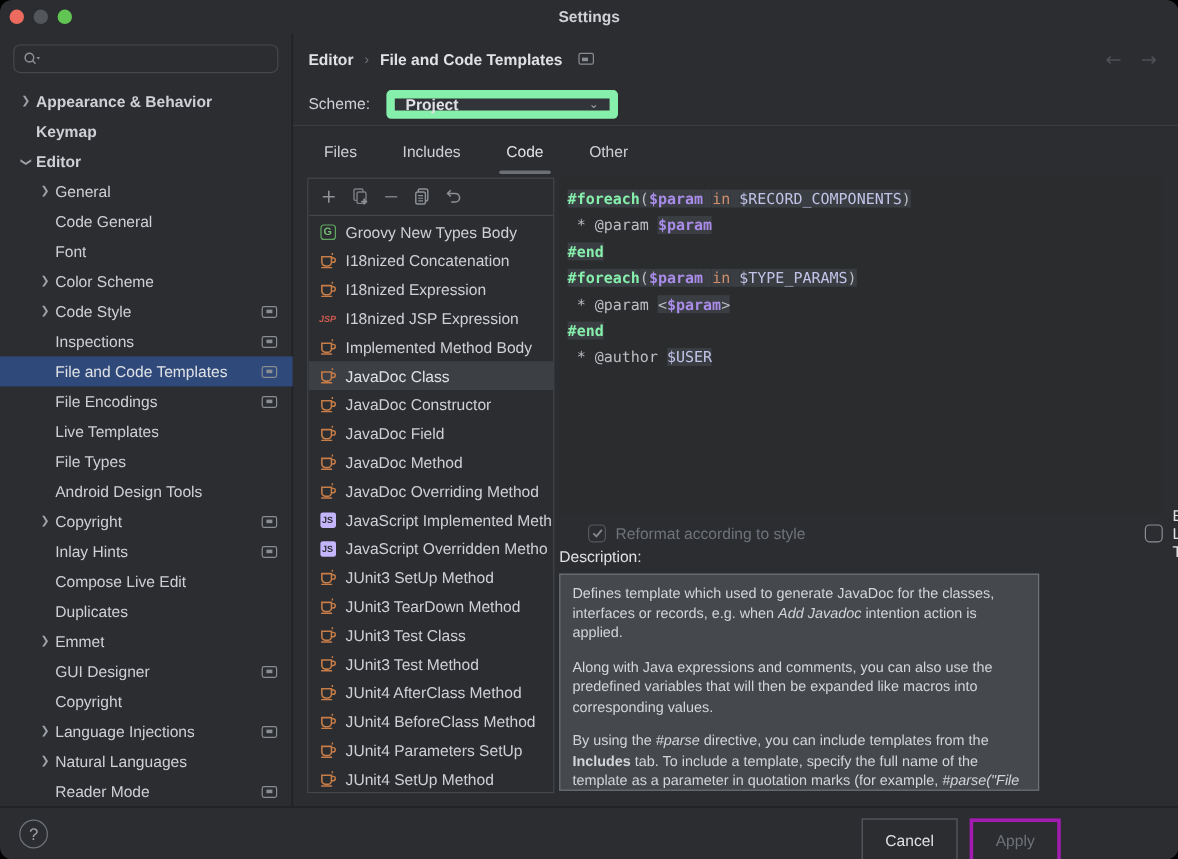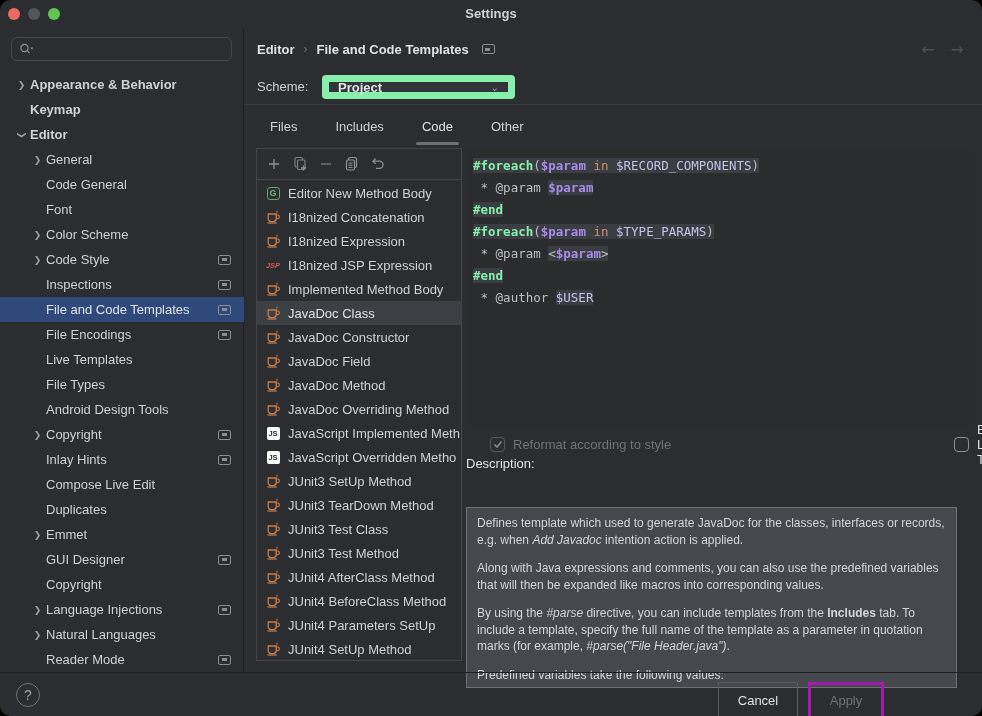--- a/index.html
+++ b/index.html
@@ -58,21 +58,21 @@
               background:#2B2D30;overflow:hidden;}
   .list-toolbar{height:31px;border-bottom:1px solid #43454A;display:flex;align-items:center;padding-left:4px;}
   .tb-btn{width:26px;height:22px;display:flex;align-items:center;justify-content:center;}
   .list-rows{position:absolute;left:0;top:32px;right:0;bottom:0;}
   .list-row{display:flex;align-items:center;height:24px;padding-left:8px;gap:7px;white-space:nowrap;
             overflow:hidden;color:#CED0D6;}
   .list-row.selected{background:#3C3F44;color:#DFE1E5;}
   .ficon{width:16px;height:16px;flex:none;display:flex;align-items:center;justify-content:center;}
   .icon-groovy{width:13px;height:13px;border:1.5px solid #5FA762;border-radius:3px;color:#74B877;
                font-size:9px;font-weight:bold;display:flex;align-items:center;justify-content:center;}
-  .icon-js{width:13px;height:13px;background:#ffffff;border-radius:2px;color:#2B2D30;font-size:7.5px;
+  .icon-js{width:13px;height:13px;background:#c4b5fd;border-radius:2px;color:#2B2D30;font-size:7.5px;
            font-weight:bold;display:flex;align-items:center;justify-content:center;}
   .icon-jsp{color:#CE5A50;font-size:7.5px;font-weight:bold;font-style:italic;}
 
   
   .editor{position:absolute;left:222px;top:120px;width:504px;height:282px;background:#2A2C2E;
           font-family:"DejaVu Sans Mono","Liberation Mono",monospace;font-size:12.5px;
           padding:7px 0 0 7px;overflow:hidden;}
   .code-line{height:22px;line-height:22px;white-space:pre;}
   .seg{white-space:pre;}
   .hl{background:#3A3D41;}
@@ -86,23 +86,23 @@
   .opt-row{position:absolute;left:222px;top:402px;width:504px;height:28px;}
   .chk{display:flex;align-items:center;gap:8px;position:absolute;top:0;height:28px;}
   .chk-box{width:15px;height:15px;border-radius:4px;border:1px solid #8A8D93;flex:none;
            display:flex;align-items:center;justify-content:center;background:transparent;}
   .chk.disabled .chk-box{border-color:#55585D;}
   .chk.disabled .chk-lbl{color:#6F737A;}
   .chk-reformat{left:24px;}
   .chk-live{left:488px;}
 
   .desc-label{position:absolute;left:222px;top:428px;color:#DFE1E5;}
-  .desc-box{position:absolute;left:222px;top:450px;width:491px;height:181px;background:#45484C;
+  .desc-box{position:absolute;left:222px;top:450px;width:400px;height:181px;background:#45484C;
             border:1px solid #6E7277;color:#D2D5D9;font-size:12px;line-height:16.5px;
-            padding:7px 10px;overflow:hidden;margin-top:29px;}
+            padding:7px 10px;overflow:hidden;}
   .desc-p{margin:0 0 12px 0;}
   .desc-p .i{font-style:italic;}
   .desc-p .b{font-weight:bold;}
 
   
   .footer{position:absolute;left:0;top:672px;width:982px;height:44px;border-top:1px solid #1E1F22;}
   .help-btn{position:absolute;left:16px;top:10px;width:24px;height:24px;border:1px solid #6F737A;
             border-radius:50%;color:#9DA0A8;display:flex;align-items:center;justify-content:center;
             font-size:14px;}
   .btn{position:absolute;top:9px;height:37px;border-radius:0;display:flex;align-items:center;
@@ -302,21 +302,21 @@
             <path d="M5.6 2.6 3 5.2l2.6 2.6" fill="none" stroke="#8E9196" stroke-width="1.3"></path>
             <path d="M3.4 5.2h6a3.6 3.6 0 0 1 0 7.2H6" fill="none" stroke="#8E9196" stroke-width="1.3"></path>
           </svg>
         </span>
       </div>
       <div class="list-rows" id="template-list">
           <div class="list-row">
             <span class="ficon">
               <span class="icon-groovy">G</span>
             </span>
-            <span>Editor New Method Body</span>
+            <span>Groovy New Types Body</span>
           </div>
           <div class="list-row">
             <span class="ficon">
               <svg width="16" height="16" viewBox="0 0 16 16">
                 <path d="M3.2 5h8v4.6a3 3 0 0 1-3 3H6.2a3 3 0 0 1-3-3z" fill="none" stroke="#C77D48" stroke-width="1.3"></path>
                 <path d="M11.2 6h1.4a1.8 1.8 0 0 1 0 3.6h-1.4" fill="none" stroke="#C77D48" stroke-width="1.2"></path>
                 <path d="M2.6 14h9.2" stroke="#C77D48" stroke-width="1.2"></path>
                 <path d="M12 1.8v1.6" stroke="#C77D48" stroke-width="1.2"></path>
               </svg>
             </span>

